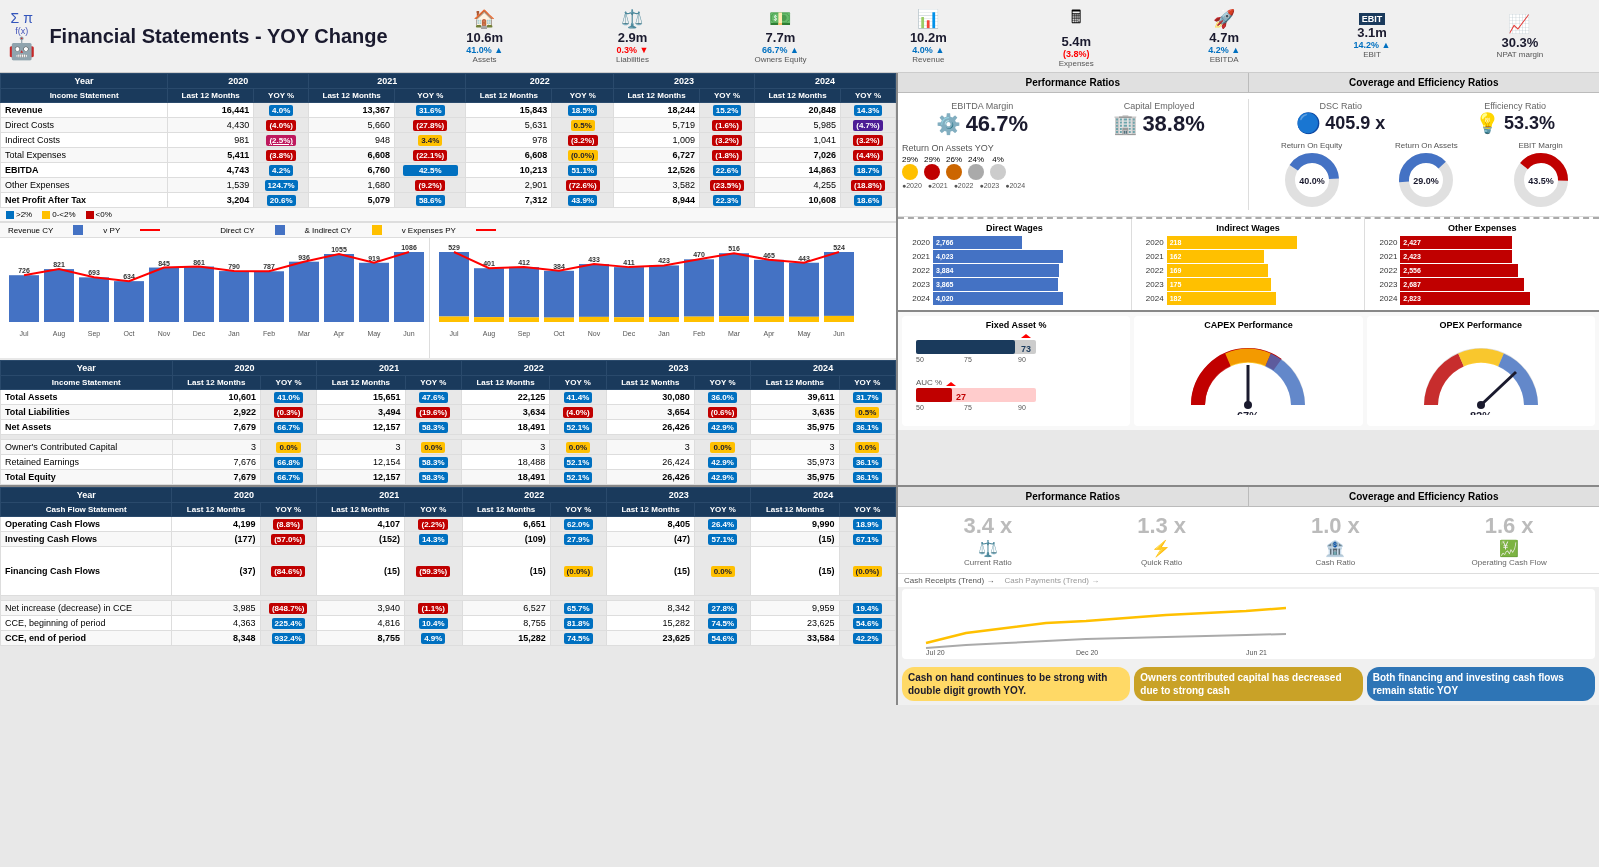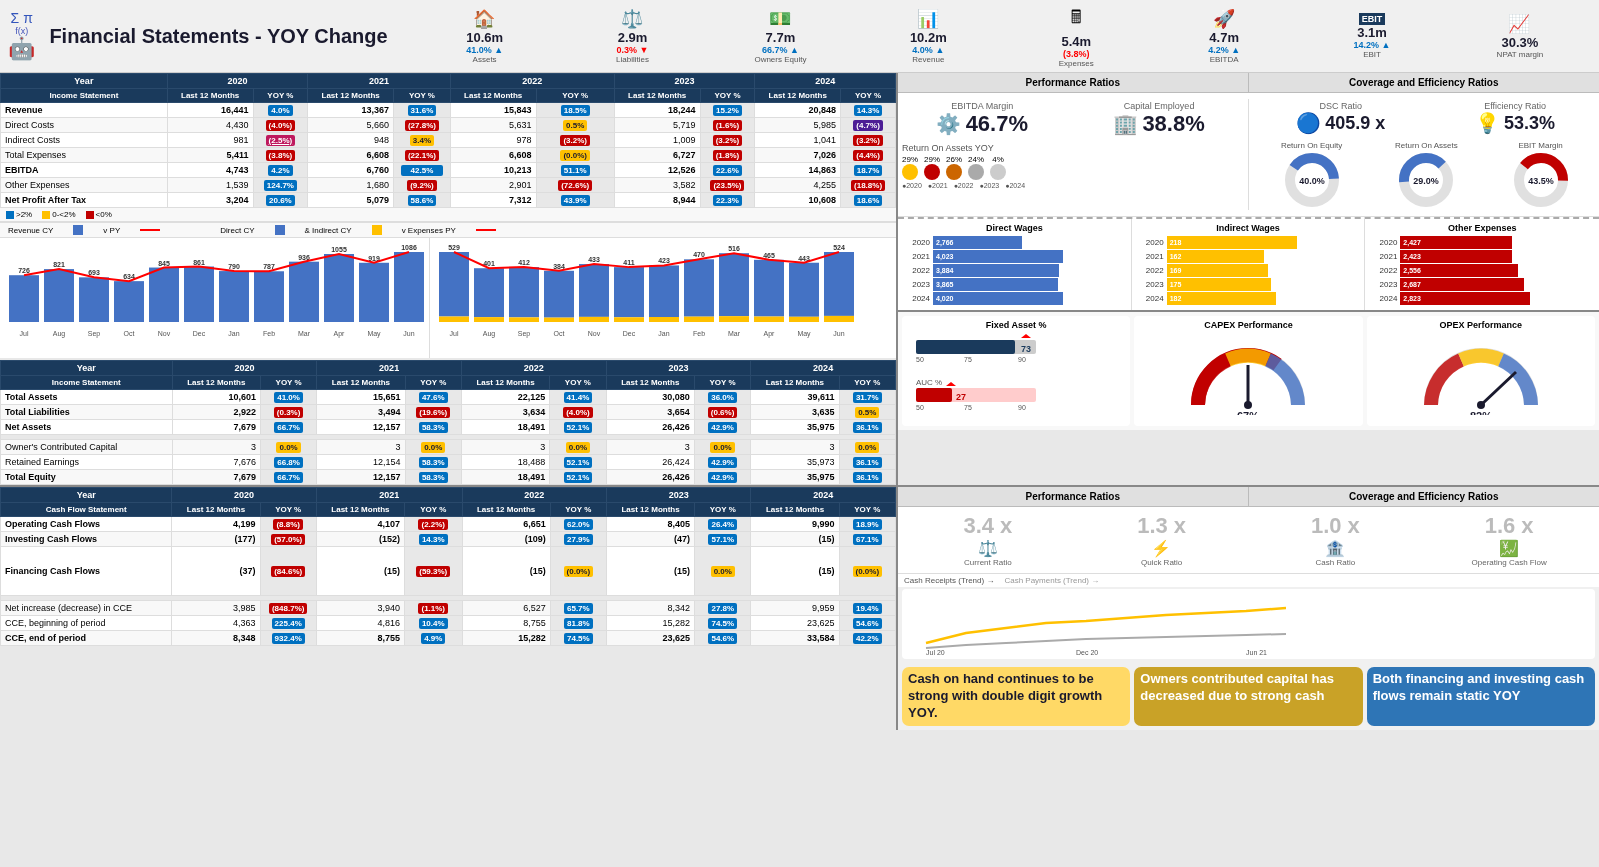--- a/index.html
+++ b/index.html
@@ -89,22 +89,22 @@
 
     .bottom-info-row {
       display: flex;
       gap: 4px;
       margin-top: 4px;
     }
 
     .info-card {
       flex: 1;
       padding: 4px 6px;
-      border-radius: 7px;
-      font-size: 13px;
+      border-radius: 12px;
+      font-size: 10px;
       font-weight: bold;
       line-height: 1.3;
     }
     .info-card-yellow { background: #ffd966; color: #1a1a2e; }
     .info-card-gold { background: #c9a227; color: white; }
     .info-card-blue { background: #2e75b6; color: white; }
 
     
     .top-section {
       display: grid;
@@ -306,21 +306,21 @@
             <td style="background:#f8f8f8;font-weight:bold;text-align:right;padding:2px 4px;">6,727</td>
             <td style="text-align:center;padding:1px 2px;"><span style="border-radius:2px;padding:1px 3px;font-size:8px;font-weight:bold;background:#c00000;color:white;">(1.8%)</span></td>
             <td style="background:#f8f8f8;font-weight:bold;text-align:right;padding:2px 4px;">7,026</td>
             <td style="text-align:center;padding:1px 2px;"><span style="border-radius:2px;padding:1px 3px;font-size:8px;font-weight:bold;background:#c00000;color:white;">(4.4%)</span></td>
           </tr>
           <tr>
             <td style="background:white;font-weight:bold;padding:2px 4px;">EBITDA</td>
             <td style="background:white;font-weight:bold;text-align:right;padding:2px 4px;">4,743</td>
             <td style="text-align:center;padding:1px 2px;"><span style="border-radius:2px;padding:1px 3px;font-size:8px;font-weight:bold;background:#0070c0;color:white;">4.2%</span></td>
             <td style="background:white;font-weight:bold;text-align:right;padding:2px 4px;">6,760</td>
-            <td style="text-align:center;padding:1px 2px;"><span style="border-radius:2px;padding:1px 10px;font-size:8px;font-weight:bold;background:#0070c0;color:white;">42.5%</span></td>
+            <td style="text-align:center;padding:1px 2px;"><span style="border-radius:2px;padding:1px 16px;font-size:8px;font-weight:bold;background:#0070c0;color:white;">42.5%</span></td>
             <td style="background:white;font-weight:bold;text-align:right;padding:2px 4px;">10,213</td>
             <td style="text-align:center;padding:1px 2px;"><span style="border-radius:2px;padding:1px 3px;font-size:8px;font-weight:bold;background:#0070c0;color:white;">51.1%</span></td>
             <td style="background:white;font-weight:bold;text-align:right;padding:2px 4px;">12,526</td>
             <td style="text-align:center;padding:1px 2px;"><span style="border-radius:2px;padding:1px 3px;font-size:8px;font-weight:bold;background:#0070c0;color:white;">22.6%</span></td>
             <td style="background:white;font-weight:bold;text-align:right;padding:2px 4px;">14,863</td>
             <td style="text-align:center;padding:1px 2px;"><span style="border-radius:2px;padding:1px 3px;font-size:8px;font-weight:bold;background:#0070c0;color:white;">18.7%</span></td>
           </tr>
           <tr>
             <td style="background:#f8f8f8;padding:2px 4px;">Other Expenses</td>
             <td style="background:#f8f8f8;text-align:right;padding:2px 4px;">1,539</td>
@@ -334,21 +334,21 @@
             <td style="background:#f8f8f8;text-align:right;padding:2px 4px;">4,255</td>
             <td style="text-align:center;padding:1px 2px;"><span style="border-radius:2px;padding:1px 3px;font-size:8px;font-weight:bold;background:#c00000;color:white;">(18.8%)</span></td>
           </tr>
           <tr>
             <td style="background:white;font-weight:bold;padding:2px 4px;">Net Profit After Tax</td>
             <td style="background:white;font-weight:bold;text-align:right;padding:2px 4px;">3,204</td>
             <td style="text-align:center;padding:1px 2px;"><span style="border-radius:2px;padding:1px 3px;font-size:8px;font-weight:bold;background:#0070c0;color:white;">20.6%</span></td>
             <td style="background:white;font-weight:bold;text-align:right;padding:2px 4px;">5,079</td>
             <td style="text-align:center;padding:1px 2px;"><span style="border-radius:2px;padding:1px 3px;font-size:8px;font-weight:bold;background:#0070c0;color:white;">58.6%</span></td>
             <td style="background:white;font-weight:bold;text-align:right;padding:2px 4px;">7,312</td>
-            <td style="text-align:center;padding:1px 18px;"><span style="border-radius:2px;padding:1px 3px;font-size:8px;font-weight:bold;background:#0070c0;color:white;">43.9%</span></td>
+            <td style="text-align:center;padding:1px 11px;"><span style="border-radius:2px;padding:1px 3px;font-size:8px;font-weight:bold;background:#0070c0;color:white;">43.9%</span></td>
             <td style="background:white;font-weight:bold;text-align:right;padding:2px 4px;">8,944</td>
             <td style="text-align:center;padding:1px 2px;"><span style="border-radius:2px;padding:1px 3px;font-size:8px;font-weight:bold;background:#0070c0;color:white;">22.3%</span></td>
             <td style="background:white;font-weight:bold;text-align:right;padding:2px 4px;">10,608</td>
             <td style="text-align:center;padding:1px 2px;"><span style="border-radius:2px;padding:1px 3px;font-size:8px;font-weight:bold;background:#0070c0;color:white;">18.6%</span></td>
           </tr>
         </tbody>
     </table>
 
     <div class="legend-area">
       <div class="legend-item">

